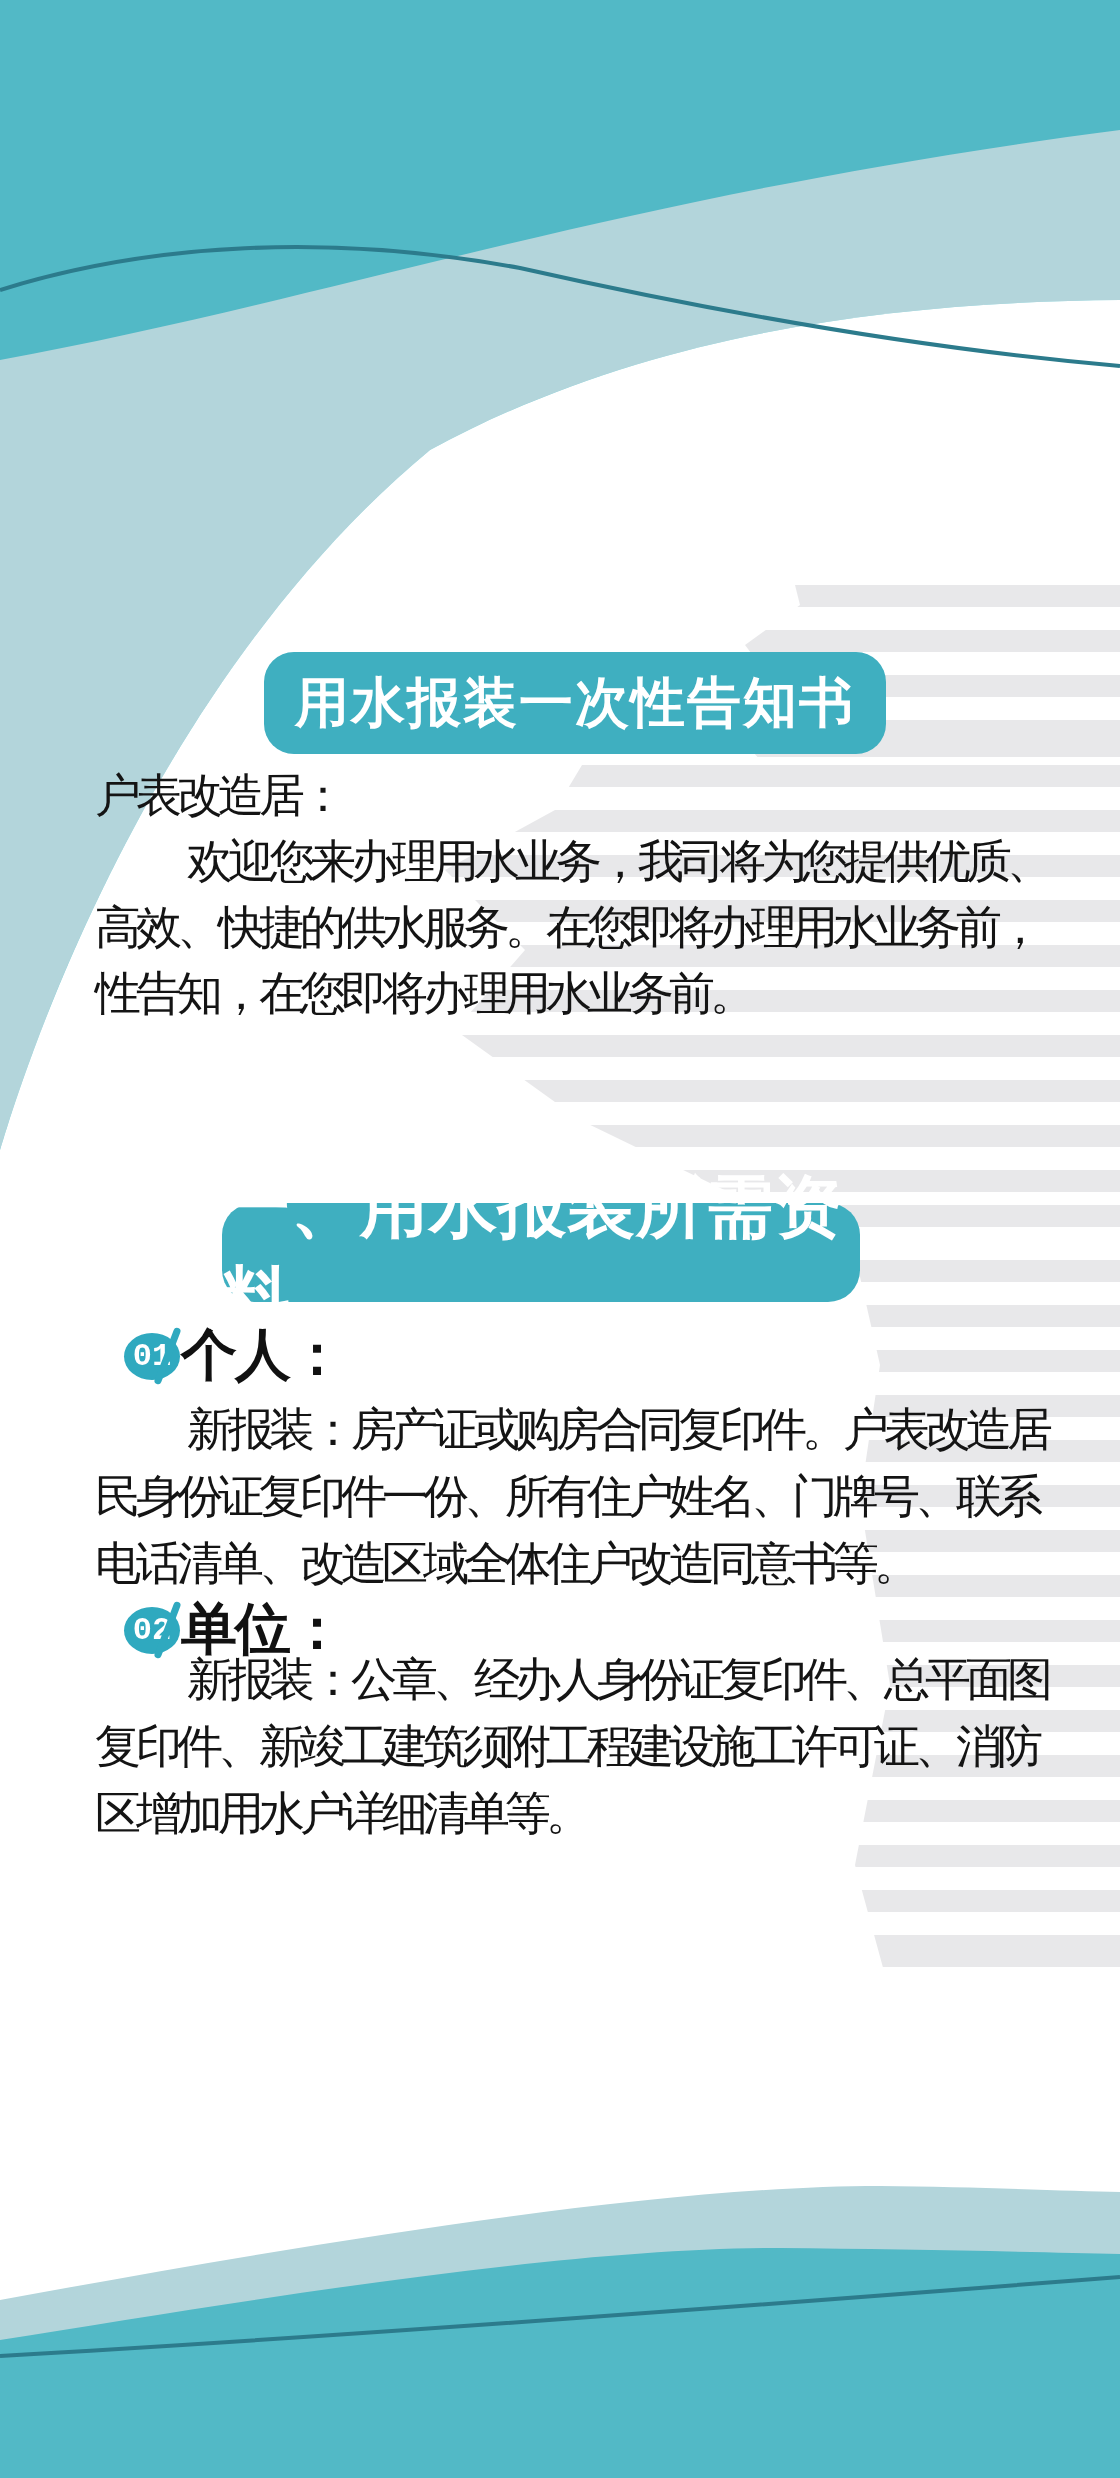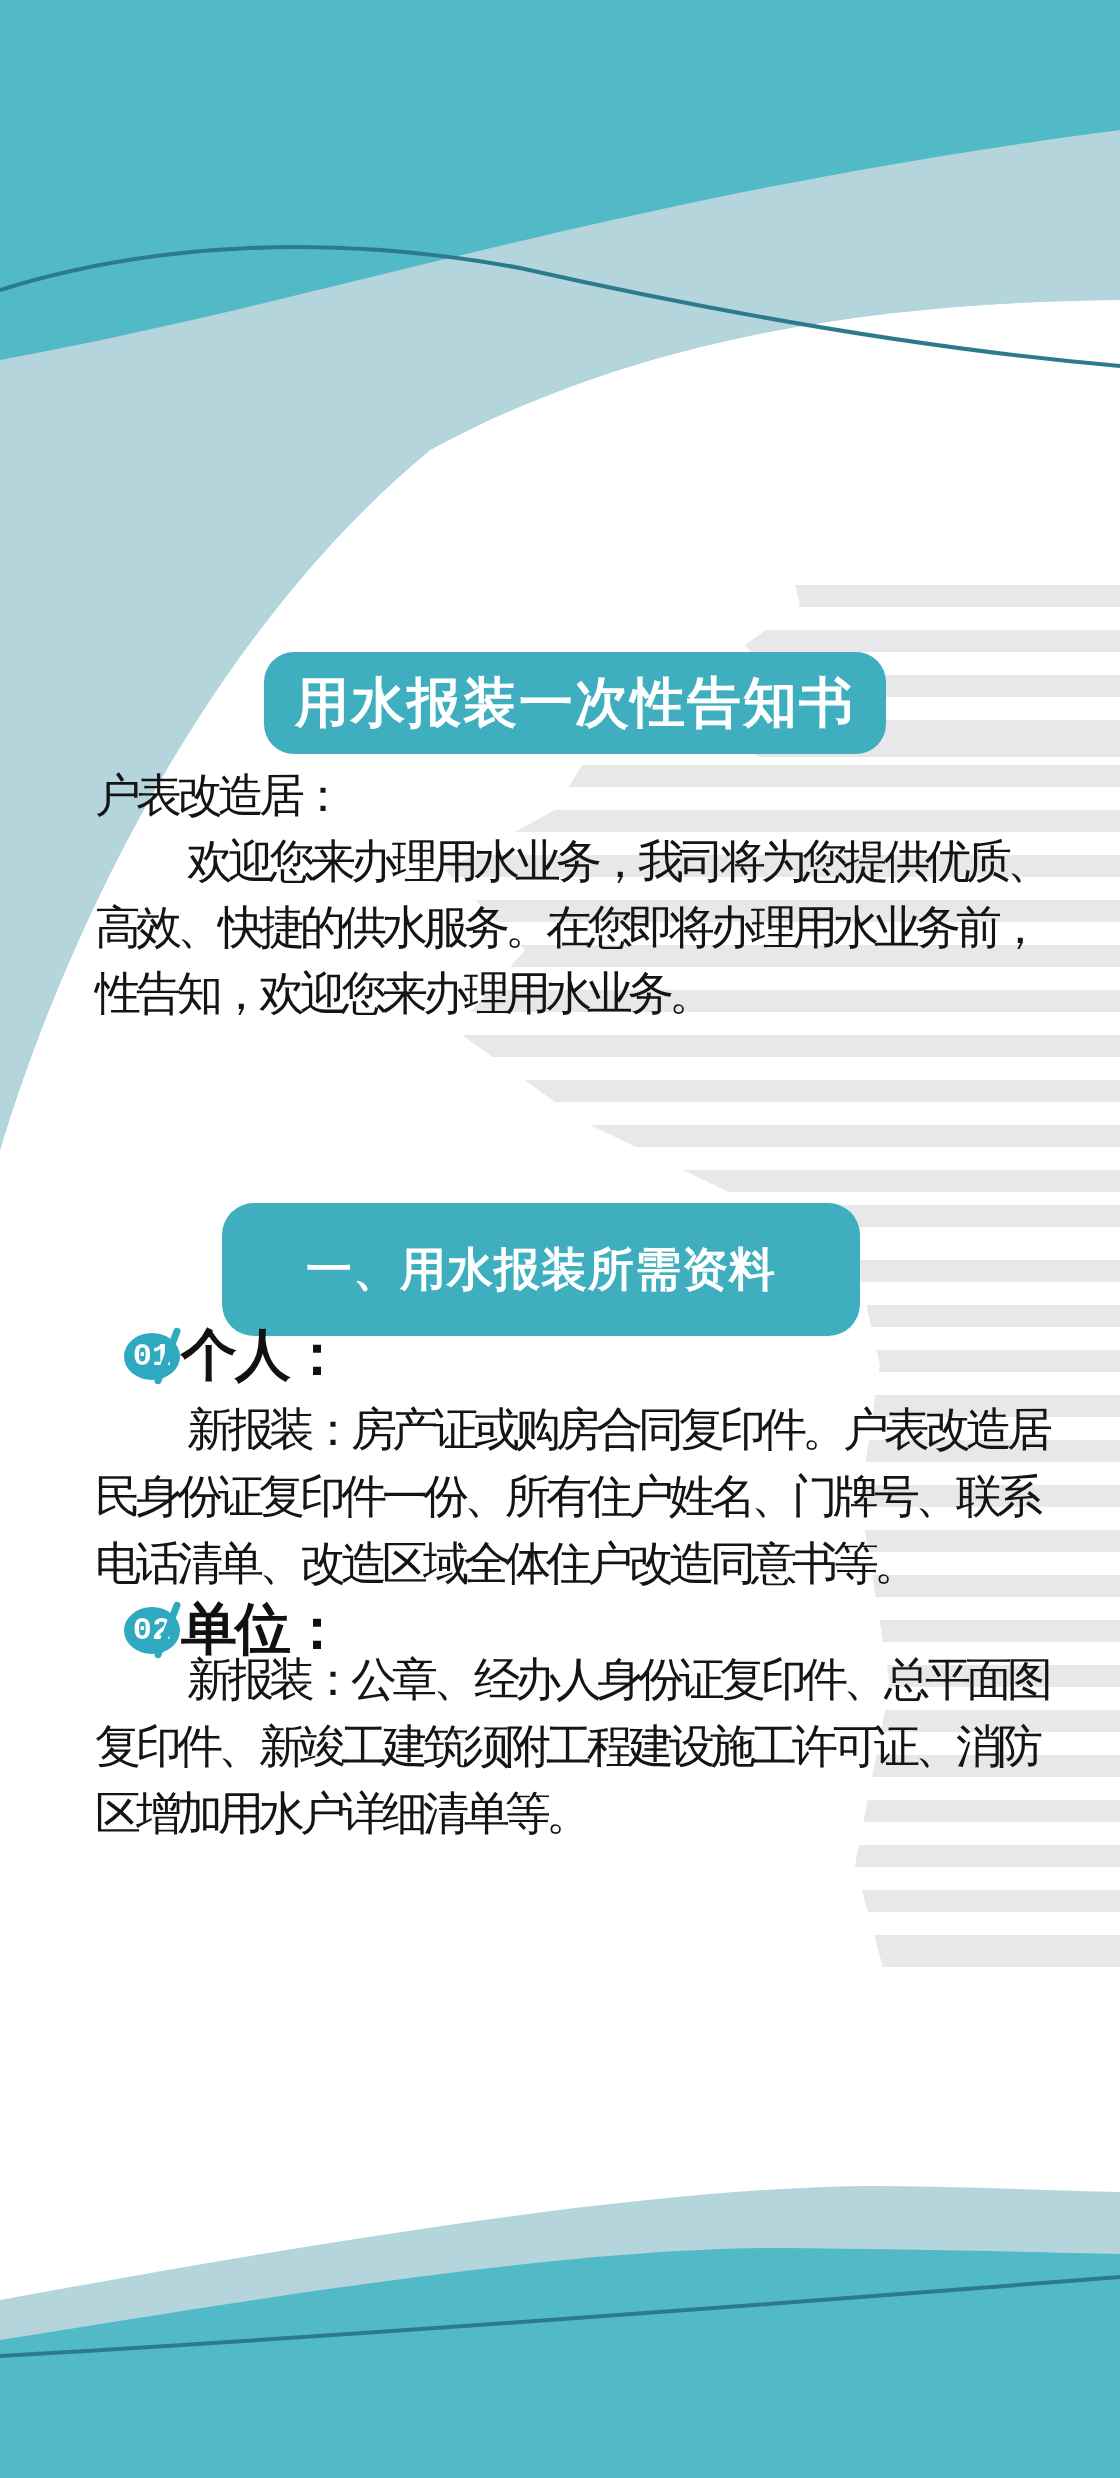--- a/index.html
+++ b/index.html
@@ -26,21 +26,21 @@
   
   .banner{
     position:absolute;
     background:#3fafc0;
     color:#ffffff;
     display:flex;align-items:center;justify-content:center;
     font-weight:800;
     z-index:3;
   }
   .banner-title{left:264px;top:652px;width:622px;height:102px;border-radius:30px;font-size:54px;letter-spacing:2px;}
-  .banner-section{left:222px;top:1203px;width:638px;height:133px;border-radius:32px;font-size:46px;letter-spacing:1px;}
+  .banner-section{left:222px;top:1203px;width:638px;height:99px;border-radius:32px;font-size:68px;letter-spacing:1px;}
   
   .para{position:absolute;left:95px;width:960px;color:#141414;z-index:3;}
   .para .line{
     display:block;white-space:nowrap;
     font-size:46px;letter-spacing:-5px;line-height:66px;height:66px;
     font-weight:500;
   }
   .para-intro{top:766px;}
   .para-item1{top:1400px;}
   .para-item1 .line{line-height:67px;height:67px;}
@@ -87,21 +87,21 @@
   <div class="wm wm-c"></div>
 
   <div class="banner banner-title">
     <span>用水报装一次性告知书</span>
   </div>
 
   <div class="para para-intro">
     <span class="line">户表改造居：</span>
     <span class="line indent">欢迎您来办理用水业务，我司将为您提供优质、</span>
     <span class="line">高效、快捷的供水服务。在您即将办理用水业务前，</span>
-    <span class="line">性告知，欢迎您来办理用水业务。</span>
+    <span class="line">性告知，在您即将办理用水业务前。</span>
   </div>
 
   <div class="banner banner-section">
     <span>一、用水报装所需资料</span>
   </div>
 
   <div class="item item-1">
     <span class="badge">
       <i style="font-style:normal">01</i>
     </span>

